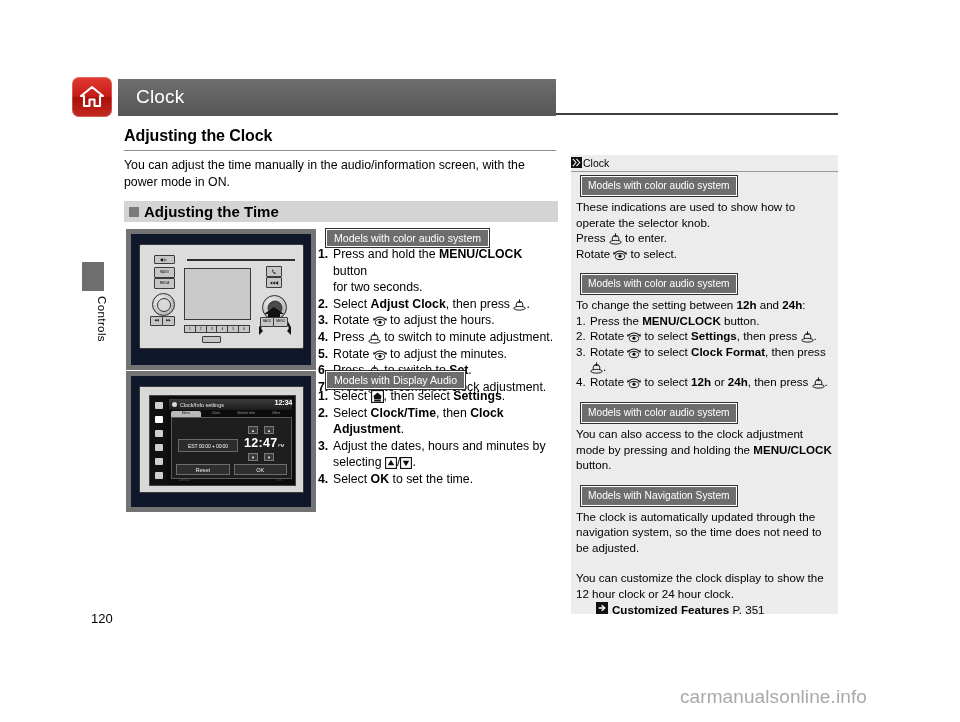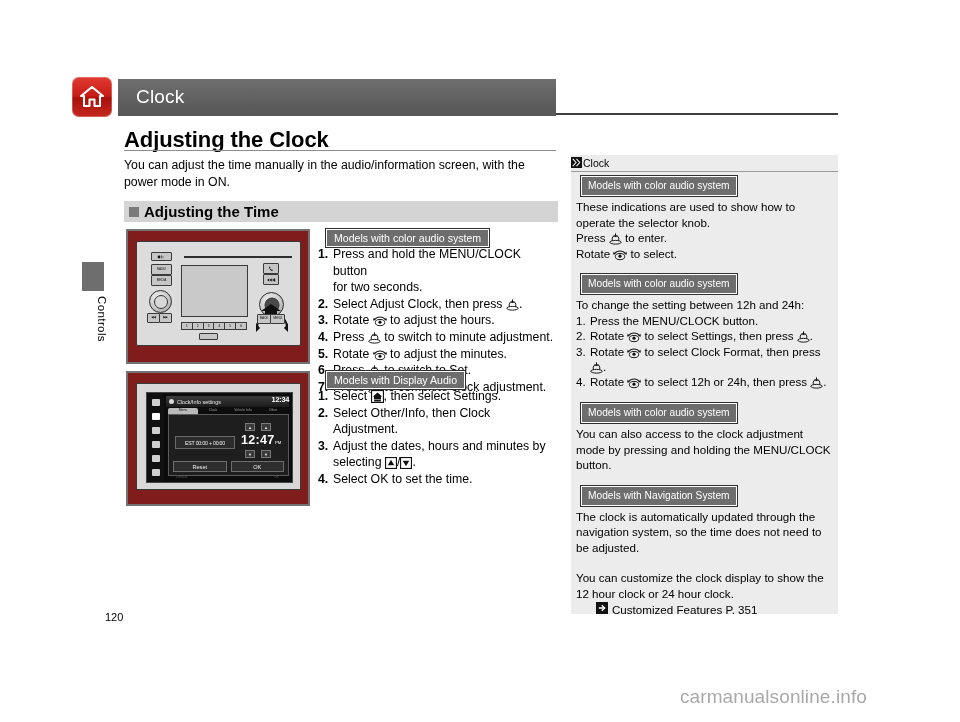--- a/index.html
+++ b/index.html
@@ -76,21 +76,21 @@
     color: #000;
     writing-mode: vertical-rl;
     letter-spacing: .4px;
   }
 
   
   .h1 {
     position: absolute;
     left: 124px;
     top: 127px;
-    font-size: 22px;
+    font-size: 16px;
     font-weight: bold;
     letter-spacing: -.1px;
   }
   .h1-rule {
     position: absolute;
     left: 124px;
     top: 150px;
     width: 432px;
     height: 1px;
     background: #8d8d8d;
@@ -124,22 +124,22 @@
     position: absolute;
     left: 20px;
     top: 2px;
     font-size: 15px;
     font-weight: bold;
   }
 
   
   .fig {
     position: absolute;
-    background: #7f1d1d;
-    border: 2px solid #737373;
+    background: #0f172a;
+    border: 5px solid #737373;
   }
   .fig-head {
     left: 126px;
     top: 229px;
     width: 180px;
     height: 131px;
   }
   .fig-da {
     left: 126px;
     top: 371px;
@@ -389,21 +389,21 @@
   }
   .steps .num {
     font-weight: bold;
     width: 15px;
     flex: none;
   }
   .steps .body { flex: 1; }
   .steps .cont {
     padding-left: 15px;
   }
-  b { font-weight: normal; }
+  b { font-weight: bold; }
 
   
   .ic {
     display: inline-block;
     vertical-align: -3px;
   }
 
   
   .sb {
     position: absolute;
@@ -465,23 +465,23 @@
     margin-top: 1px;
   }
   .xref .bx {
     margin-right: 4px;
     flex: none;
   }
 
   
   .pageno {
     position: absolute;
-    left: 105px;
+    left: 91px;
     top: 611px;
-    font-size: 11px;
+    font-size: 13px;
   }
   .watermark {
     position: absolute;
     left: 680px;
     top: 686px;
     font-size: 19px;
     color: #a9a9a9;
     letter-spacing: .1px;
   }
 </style>
@@ -704,21 +704,21 @@
     <span class="body">Select
       <svg class="ic" width="13" height="13" viewBox="0 0 14 14">
         <rect x="0.6" y="0.6" width="12.8" height="12.8" fill="#fff" stroke="#111" stroke-width="1.2"></rect>
         <path d="M7 2.6 L12 7 L10.8 7 L10.8 10.2 L3.2 10.2 L3.2 7 L2 7 Z" fill="#111"></path>
         <rect x="3.4" y="10.8" width="7.2" height="1.6" fill="#111"></rect>
       </svg>, then select <b>Settings</b>.</span>
   </div>
 
   <div class="li">
     <span class="num">2.</span>
-    <span class="body">Select <b>Other/Info</b>, then <b>Clock</b></span>
+    <span class="body">Select <b>Clock/Time</b>, then <b>Clock</b></span>
   </div>
   <div class="cont"><b>Adjustment</b>.</div>
 
   <div class="li">
     <span class="num">3.</span>
     <span class="body">Adjust the dates, hours and minutes by</span>
   </div>
   <div class="cont">selecting
     <svg class="ic" width="12" height="12" viewBox="0 0 13 13">
       <rect x="0.6" y="0.6" width="11.8" height="11.8" fill="#fff" stroke="#111" stroke-width="1.2"></rect>

